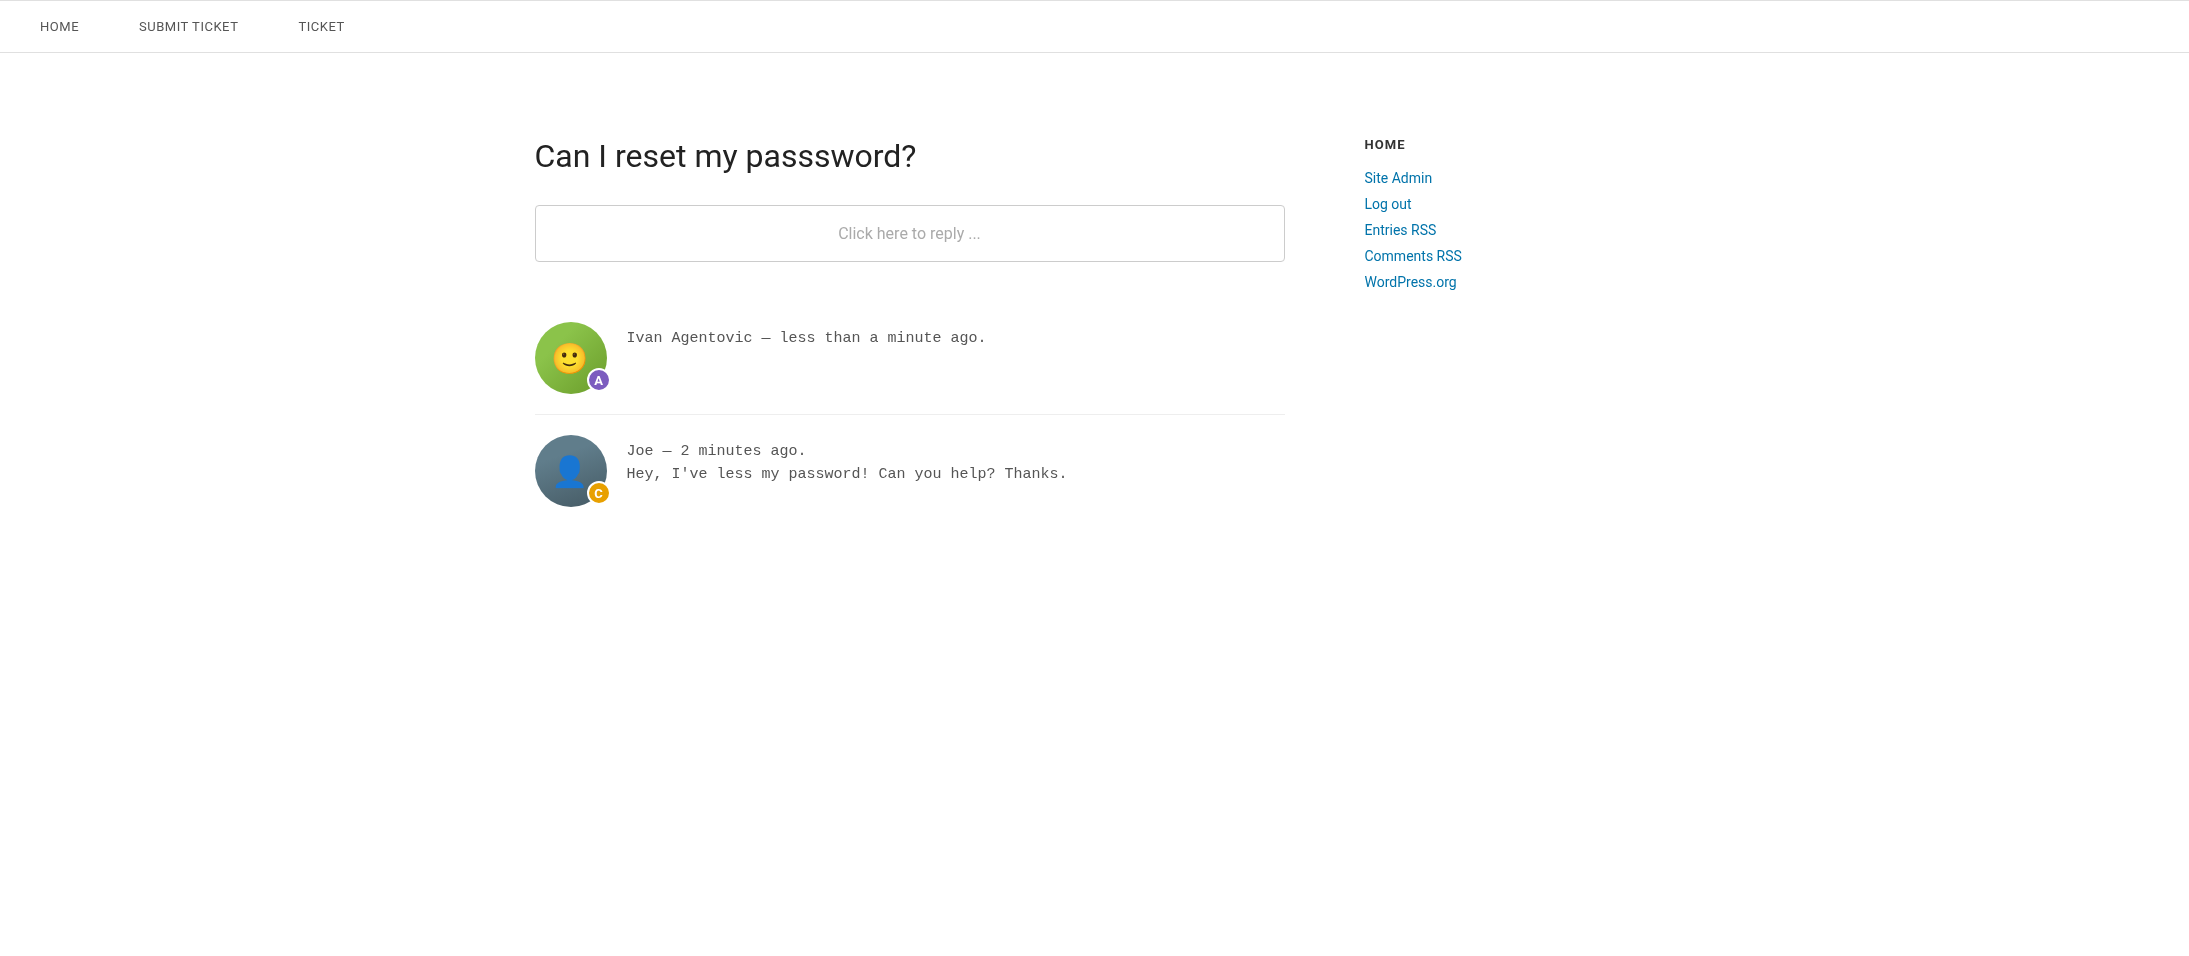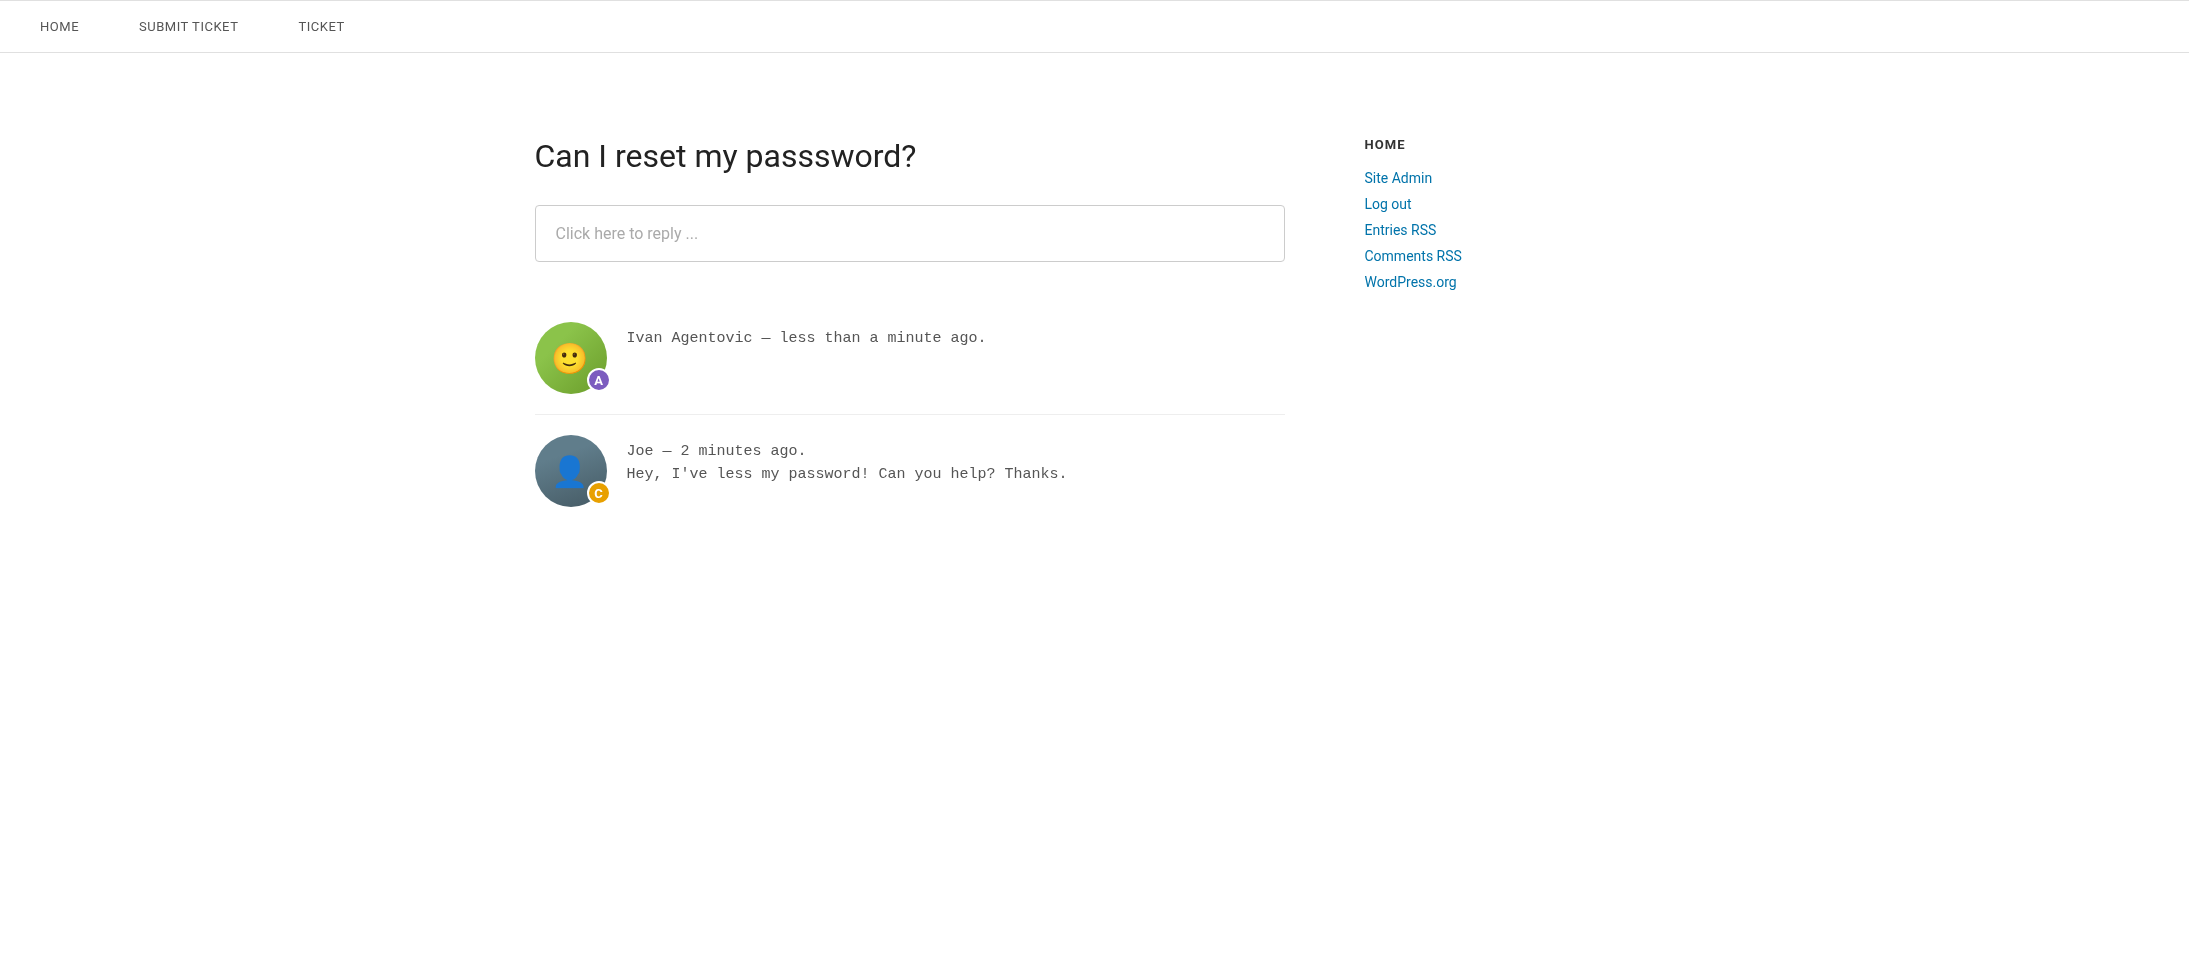--- a/index.html
+++ b/index.html
@@ -63,20 +63,21 @@
     
     .reply-box {
       border: 1px solid #ccc;
       border-radius: 4px;
       padding: 18px 20px;
       color: #aaa;
       font-size: 16px;
       cursor: text;
       margin-bottom: 40px;
       background: #fff;
+      text-align: center;
     }
 
     
     .comment {
       display: flex;
       align-items: flex-start;
       gap: 20px;
       padding: 20px 0;
       border-bottom: 1px solid #eee;
     }

